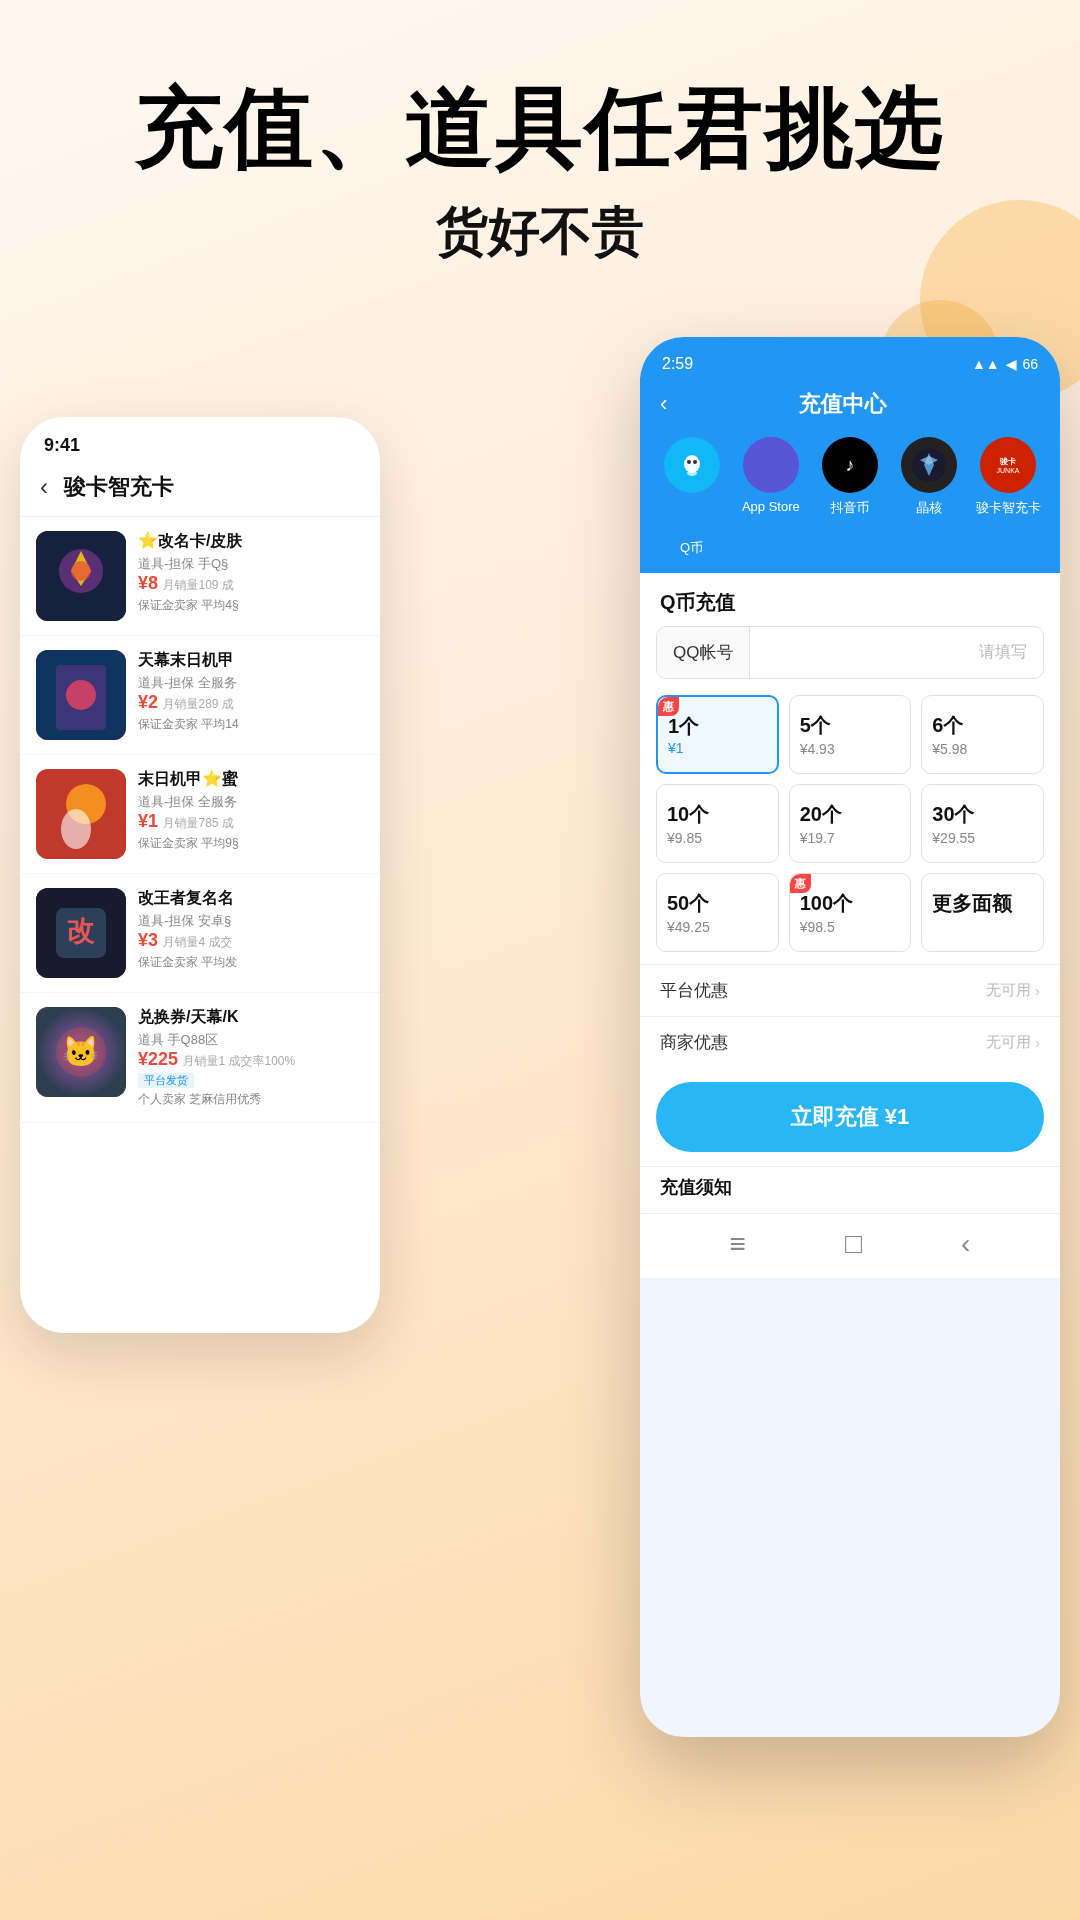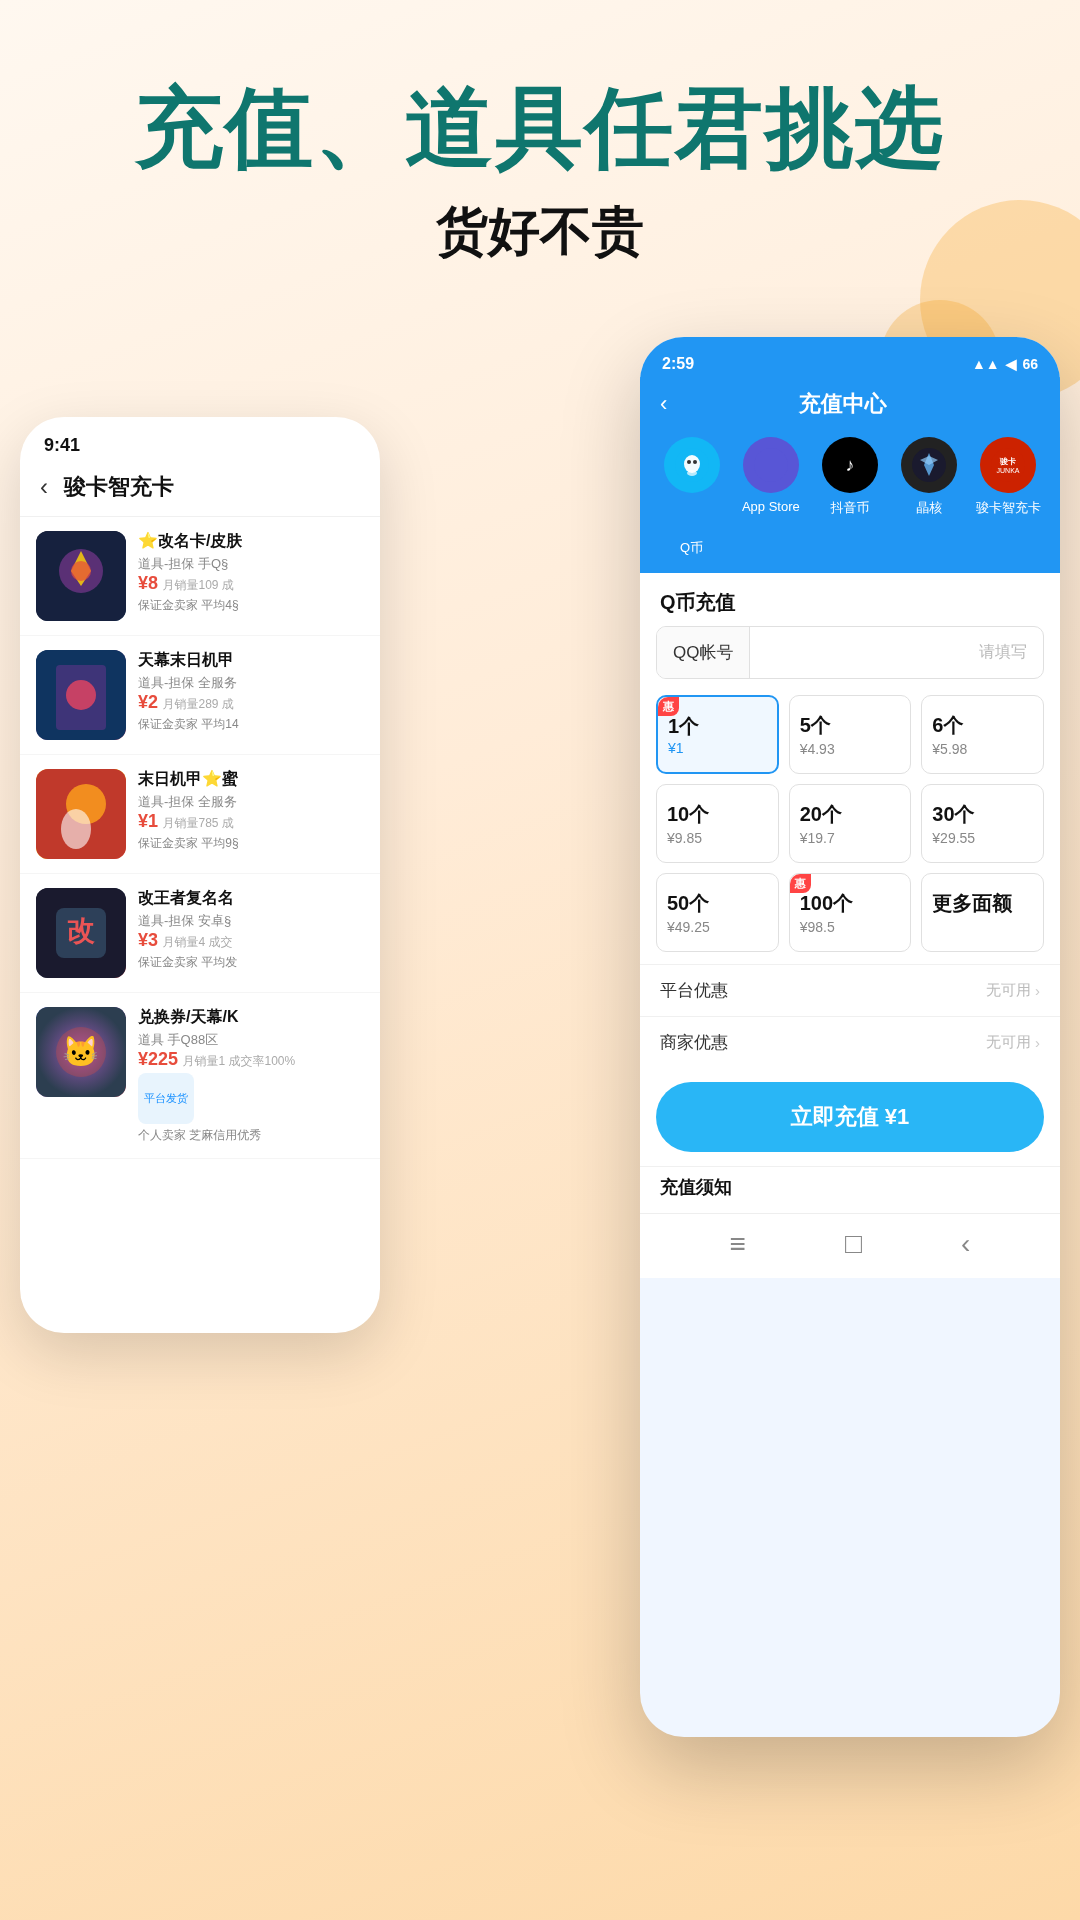--- a/index.html
+++ b/index.html
@@ -13,21 +13,21 @@
     }
 
     
     .header {
       padding: 80px 60px 40px;
       text-align: center;
     }
     .header-title {
       font-size: 88px;
       font-weight: 900;
-      color: #0f766e;
+      color: #000000;
       line-height: 1.1;
       letter-spacing: 2px;
     }
     .header-subtitle {
       font-size: 52px;
       font-weight: 700;
       color: #111;
       margin-top: 20px;
     }
 
@@ -102,22 +102,22 @@
     .item-name { font-size: 16px; font-weight: 600; color: #111; line-height: 1.3; }
     .item-desc { font-size: 13px; color: #888; margin-top: 3px; }
     .item-price { font-size: 18px; font-weight: 700; color: #e74c3c; margin-top: 4px; }
     .item-sales { font-size: 12px; color: #aaa; display: inline; }
     .item-guarantee { font-size: 12px; color: #888; margin-top: 3px; }
     .platform-badge {
       display: inline-block;
       background: #e8f4fd;
       color: #1890ff;
       font-size: 11px;
-      padding: 18px 6px;
-      border-radius: 8px;
+      padding: 0 6px;
+      border-radius: 1px;
       margin-top: 3px;
     }
 
     
     .phone-right {
       position: absolute;
       right: 20px;
       top: 0;
       width: 420px;
       height: 1400px;
@@ -131,21 +131,21 @@
       background: #2196f3;
       padding-top: 12px;
     }
     .phone-right-statusbar {
       display: flex;
       justify-content: space-between;
       align-items: center;
       padding: 6px 22px 4px;
       color: #fff;
       font-size: 16px;
-      font-weight: 700;
+      font-weight: 400;
     }
     .status-right {
       display: flex;
       align-items: center;
       gap: 6px;
       font-size: 14px;
     }
     .phone-right-header {
       background: #2196f3;
       display: flex;

